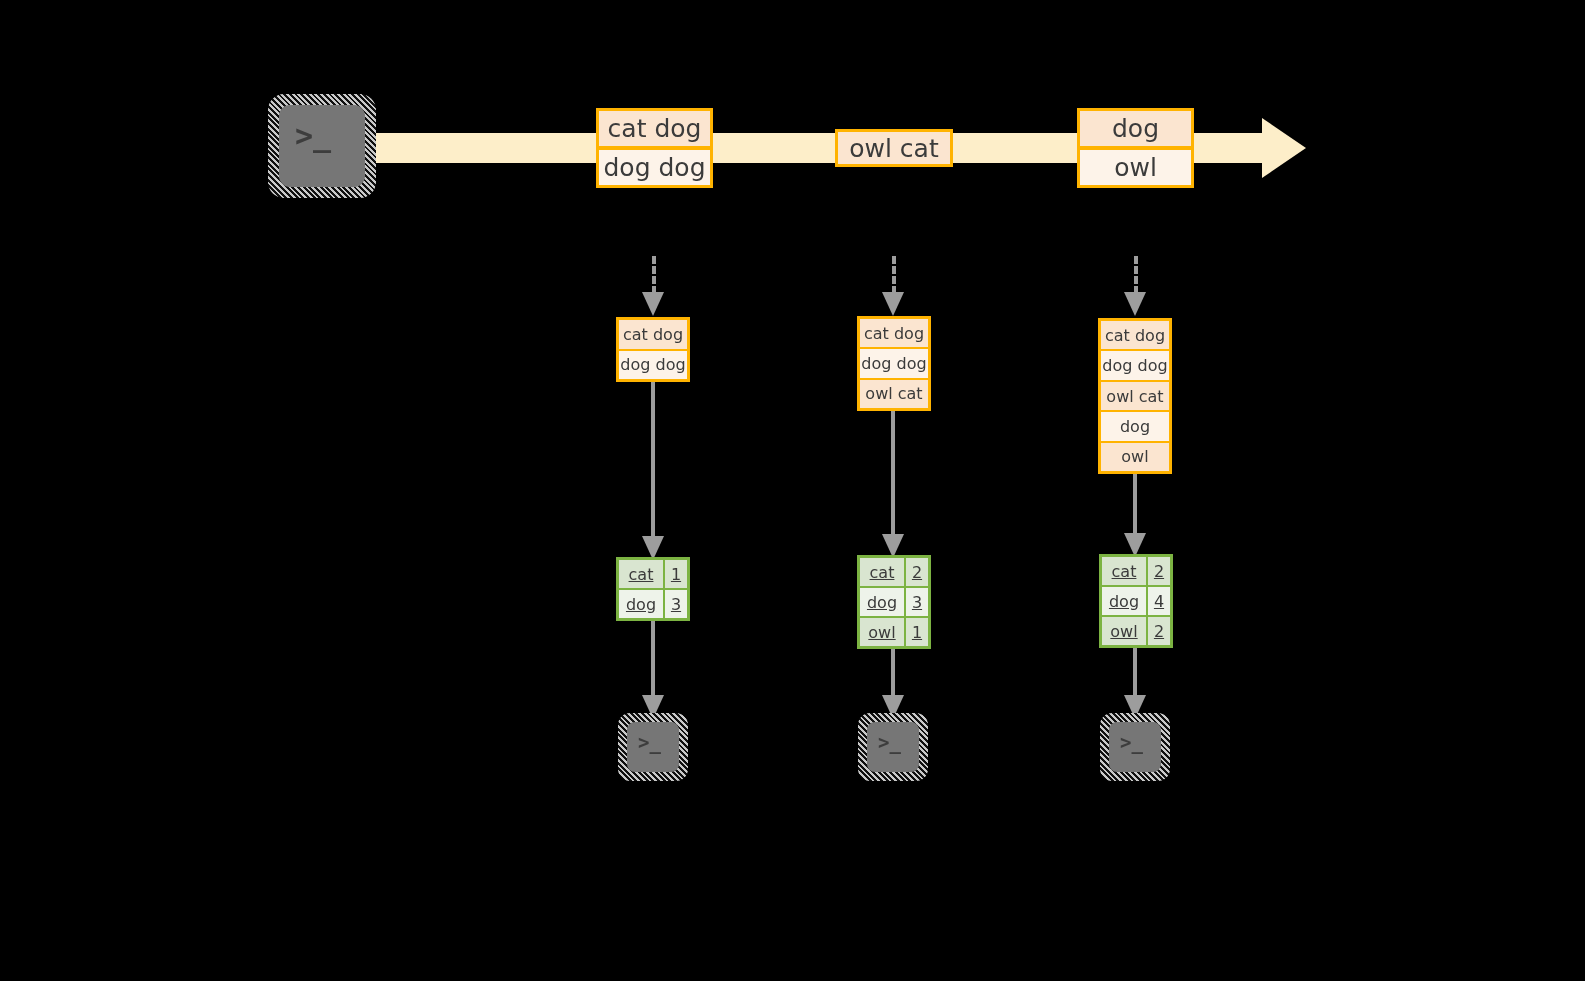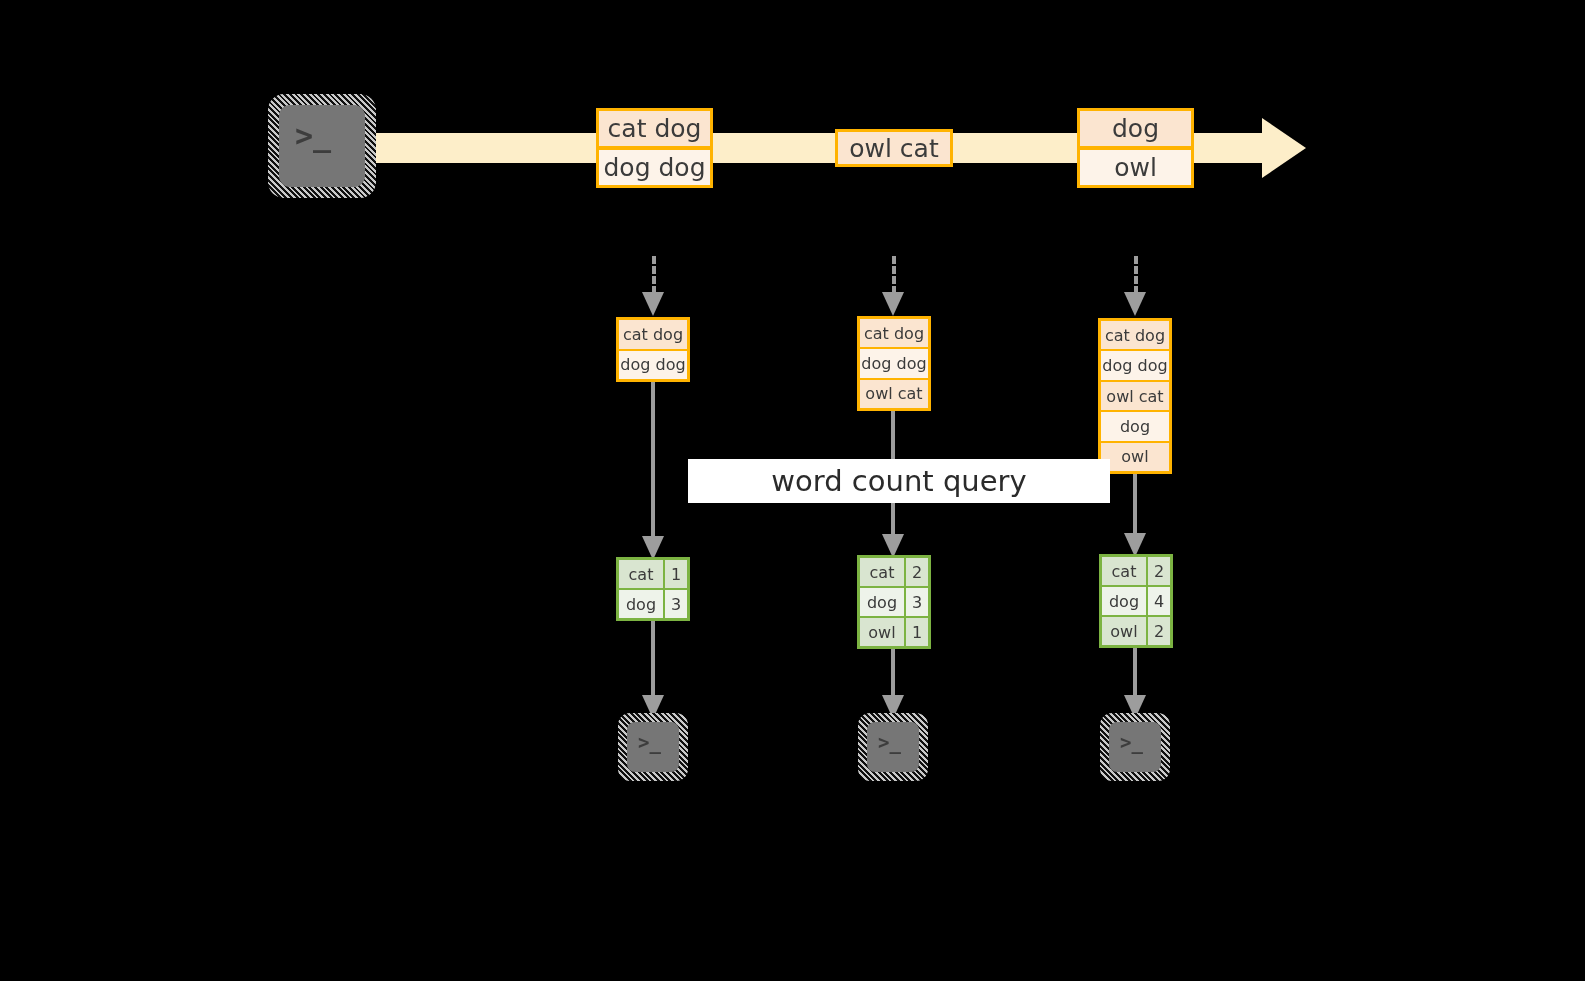--- a/index.html
+++ b/index.html
@@ -120,20 +120,21 @@
   }
   .result .r:last-child { border-bottom: none; }
   .result .c {
     box-sizing: border-box;
     background: #d9e5d0;
     color: #3b3b3b;
     font-size: 16px;
     display: flex;
     align-items: center;
     justify-content: center;
+    text-decoration: underline;
   }
   .result .r.lighter .c { background: #eef3ea; }
   .result .c.key { flex: 0 0 46px; border-right: 2px solid #7cb342; }
   .result .c.val { flex: 1 1 auto; }
 
   
   .vline {
     position: absolute;
     background: #9d9d9d;
     width: 4px;
@@ -283,15 +284,14 @@
 
   <div class="vline" style="left:1133px; top:648px; height:51px;"></div>
   <div class="vhead" style="left:1124px; top:695px;"></div>
 
   <div class="terminal small" style="left:1100px; top:713px; width:70px; height:68px;">
     <div class="inner">
       <span class="prompt">&gt;_</span>
     </div>
   </div>
 
-  <div class="query-label" style="left:688px; top:459px; width:422px; height:44px;">word count query</div>
 
 </div>
 
 </body></html>

